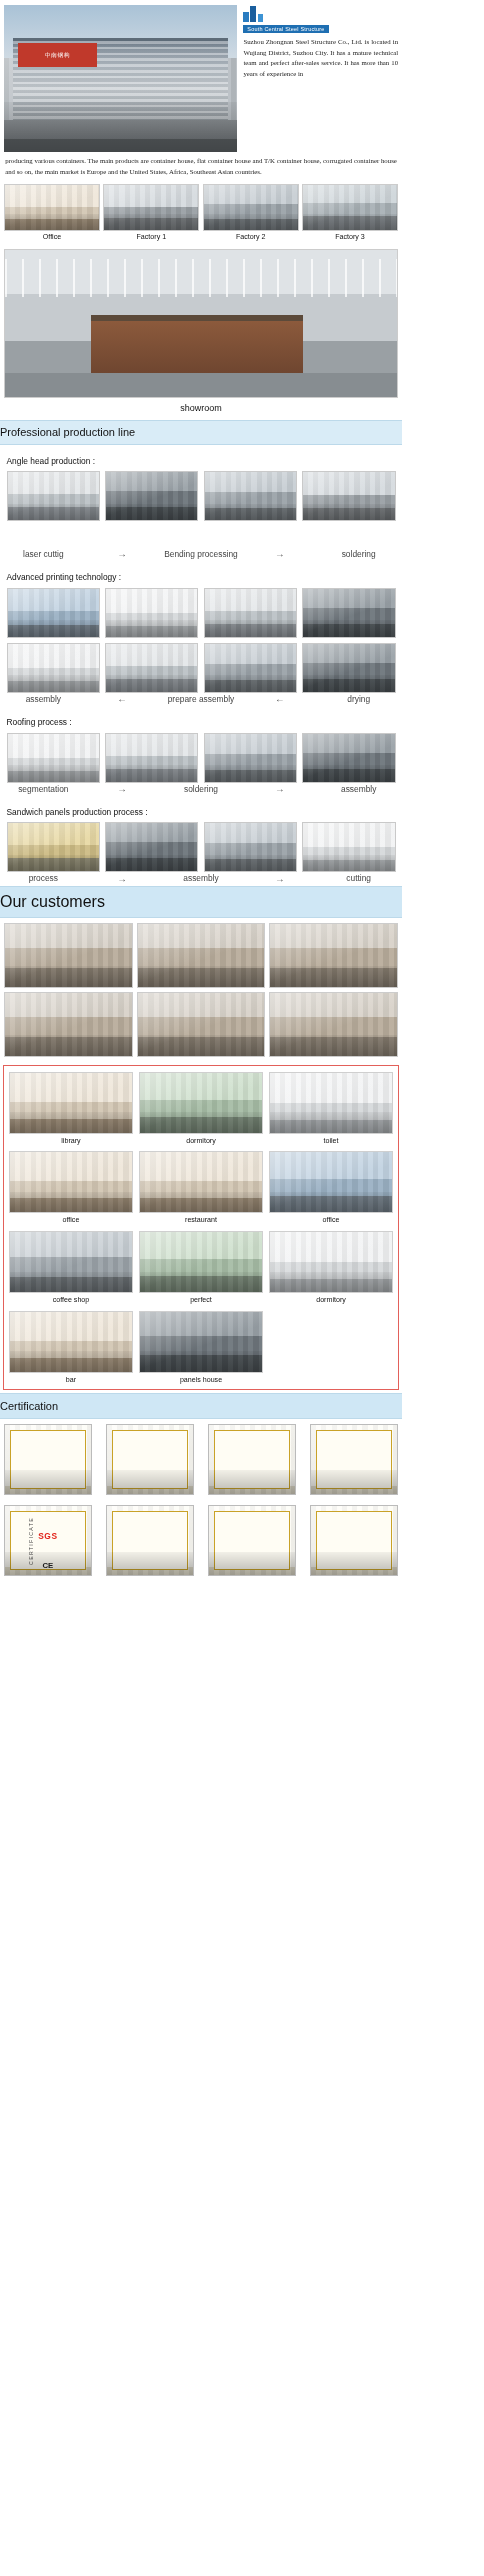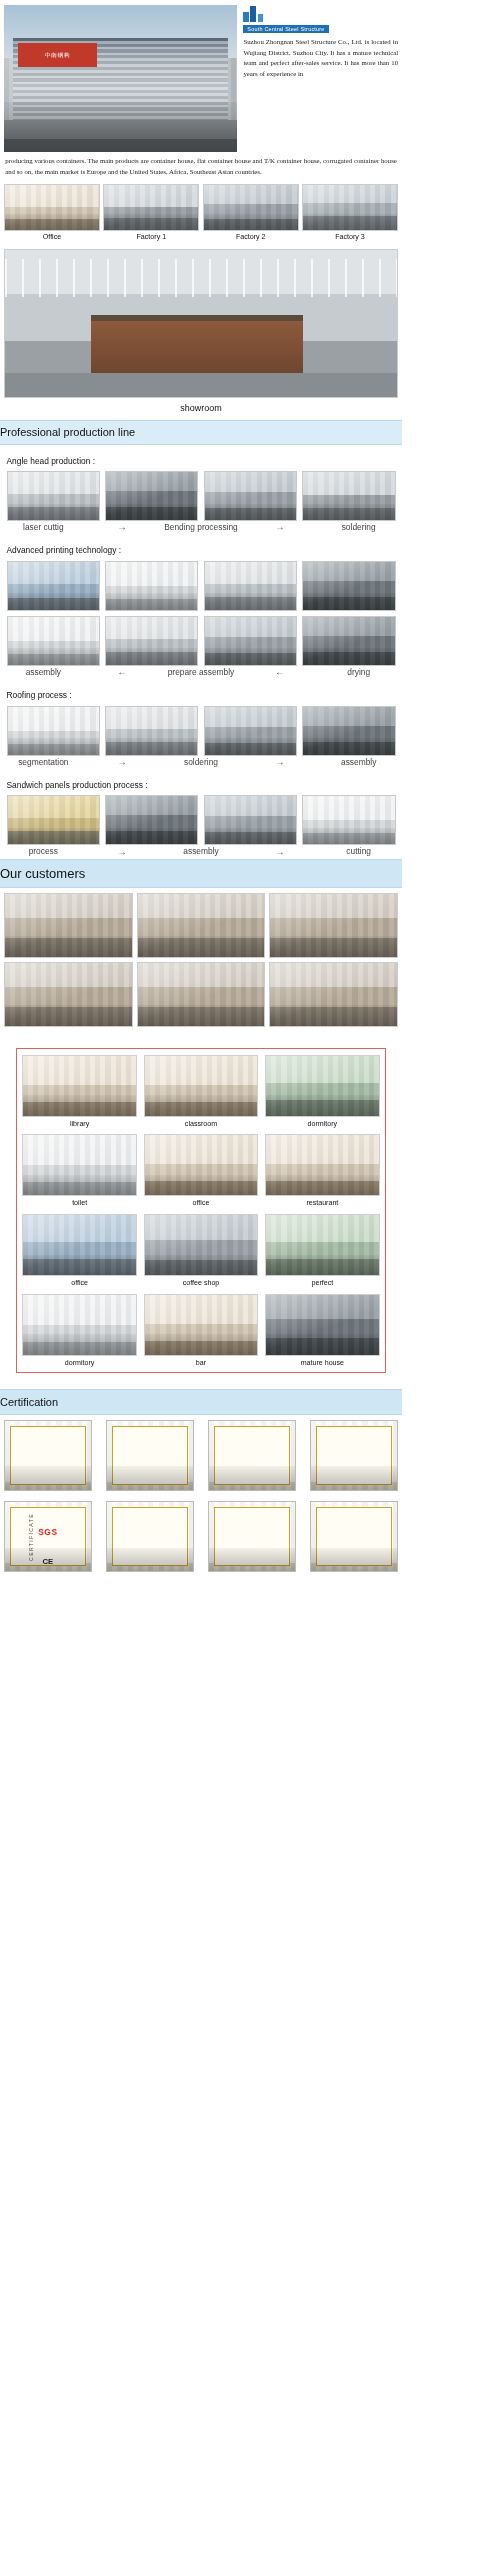--- a/index.html
+++ b/index.html
@@ -130,40 +130,40 @@
   
   .band {
     background: #d9ecf7;
     text-align: left;
     font-size: 11px;
     padding: 5.8px 0;
     color: #111;
     border-top: 0.6px solid #bcd9ea;
     border-bottom: 0.6px solid #bcd9ea;
   }
-  .band.customers { background: #cfe7f5; font-size: 13px; }
+  .band.customers { background: #cfe7f5; font-size: 16px; }
   .band.cert { background: #cfe7f5; font-size: 11px; }
 
   
   .proc-wrap { padding: 5.2px 6.5px 2.6px 6.5px; }
   .proc-title { font-size: 8.4px; margin: 5.2px 0 5.2px 0; color:#111; }
   .proc-grid-4 { display:grid; grid-template-columns: repeat(4,1fr); gap: 5.2px; }
   .proc-cell .img { height: 50px; border:0.6px solid #c9c9c9; }
   .arrow-row {
     display:grid; gap:5.2px; align-items:center; justify-items:center;
     font-size:8.4px; color:#444; padding: 0.6px 0 0 0;
   }
   .arrow { color:#555; font-size:9.7px; }
 
   
   .cust-grid { display:grid; grid-template-columns: repeat(3,1fr); gap:3.9px; padding:5.2px 3.9px; }
   .cust-grid .img { height: 65px; border:0.6px solid #ccc; }
 
   
-  .app-box { margin: 16px; border: 1.3px solid #e3605a; padding: 5.2px; }
+  .app-box { margin: 3px; border: 1.3px solid #e3605a; padding: 5.2px; }
   .app-grid { display:grid; grid-template-columns: repeat(3,1fr); gap: 6.5px 6.5px; }
   .app-cell .img { height: 62px; border:0.6px solid #cfcfcf; }
   .app-cell .cap { text-align:center; font-size:7.1px; padding-top:3.2px; color:#111; }
 
   
   .cert-grid { display:grid; grid-template-columns: repeat(4,1fr); gap:14px; padding:5.2px 3.9px;text-decoration:underline; }
   .cert-grid .img { height: 71px; border:0.6px solid #bbb; }
   .cert-grid.row2 .img { height: 71px; }
   .cert-inner {
     position:absolute; inset:5.2px; border:1.3px solid #c9a227; background:#fffdf4;
@@ -244,21 +244,21 @@
       <div class="proc-cell">
           <div class="img ph ph-dark"></div>
         </div>
       <div class="proc-cell">
           <div class="img ph ph-steel"></div>
         </div>
       <div class="proc-cell">
           <div class="img ph ph-warehouse"></div>
         </div>
     </div>
-    <div class="arrow-row" style="grid-template-columns: repeat(5,1fr);">
+    <div class="arrow-row" style="grid-template-columns: repeat(5,1fr); margin-top: 27px;">
       <span>laser cuttig</span>
       <span class="arrow">→</span>
       <span>Bending processing</span>
       <span class="arrow">→</span>
       <span>soldering</span>
     </div>
   </div>
 
   <div class="proc-wrap">
     <div class="proc-title">Advanced printing technology :</div>
@@ -359,24 +359,20 @@
     <div class="img ph ph-people"></div>
   </div>
 
   <div class="app-box">
     <div class="app-grid">
       <div class="app-cell">
         <div class="img ph ph-room"></div>
         <div class="cap">library</div>
       </div>
       <div class="app-cell">
-        <div class="img ph ph-room"></div>
-        <div class="cap">classroom</div>
-      </div>
-      <div class="app-cell">
         <div class="img ph ph-green"></div>
         <div class="cap">dormitory</div>
       </div>
 
       <div class="app-cell">
         <div class="img ph ph-white"></div>
         <div class="cap">toilet</div>
       </div>
       <div class="app-cell">
         <div class="img ph ph-room"></div>
@@ -403,21 +399,21 @@
       <div class="app-cell">
         <div class="img ph ph-white"></div>
         <div class="cap">dormitory</div>
       </div>
       <div class="app-cell">
         <div class="img ph ph-room"></div>
         <div class="cap">bar</div>
       </div>
       <div class="app-cell">
         <div class="img ph ph-dark"></div>
-        <div class="cap">mature house</div>
+        <div class="cap">panels house</div>
       </div>
     </div>
   </div>
 
   <div class="band cert">Certification</div>
 
   <div class="cert-grid">
     <div class="img ph ph-cert">
         <div class="cert-inner"></div>
       </div>

